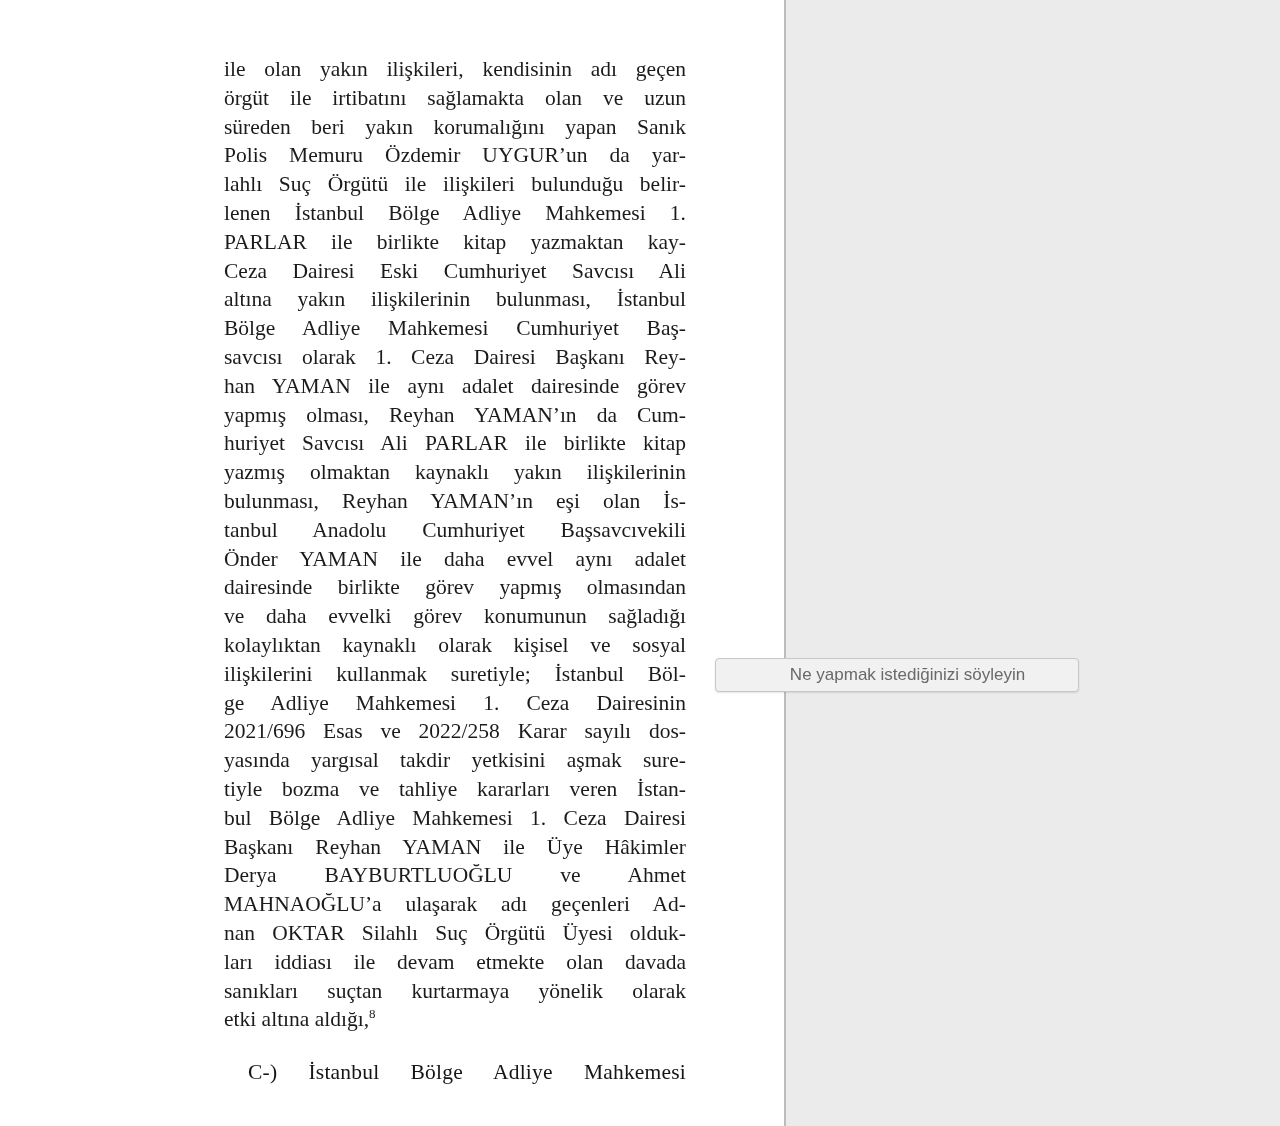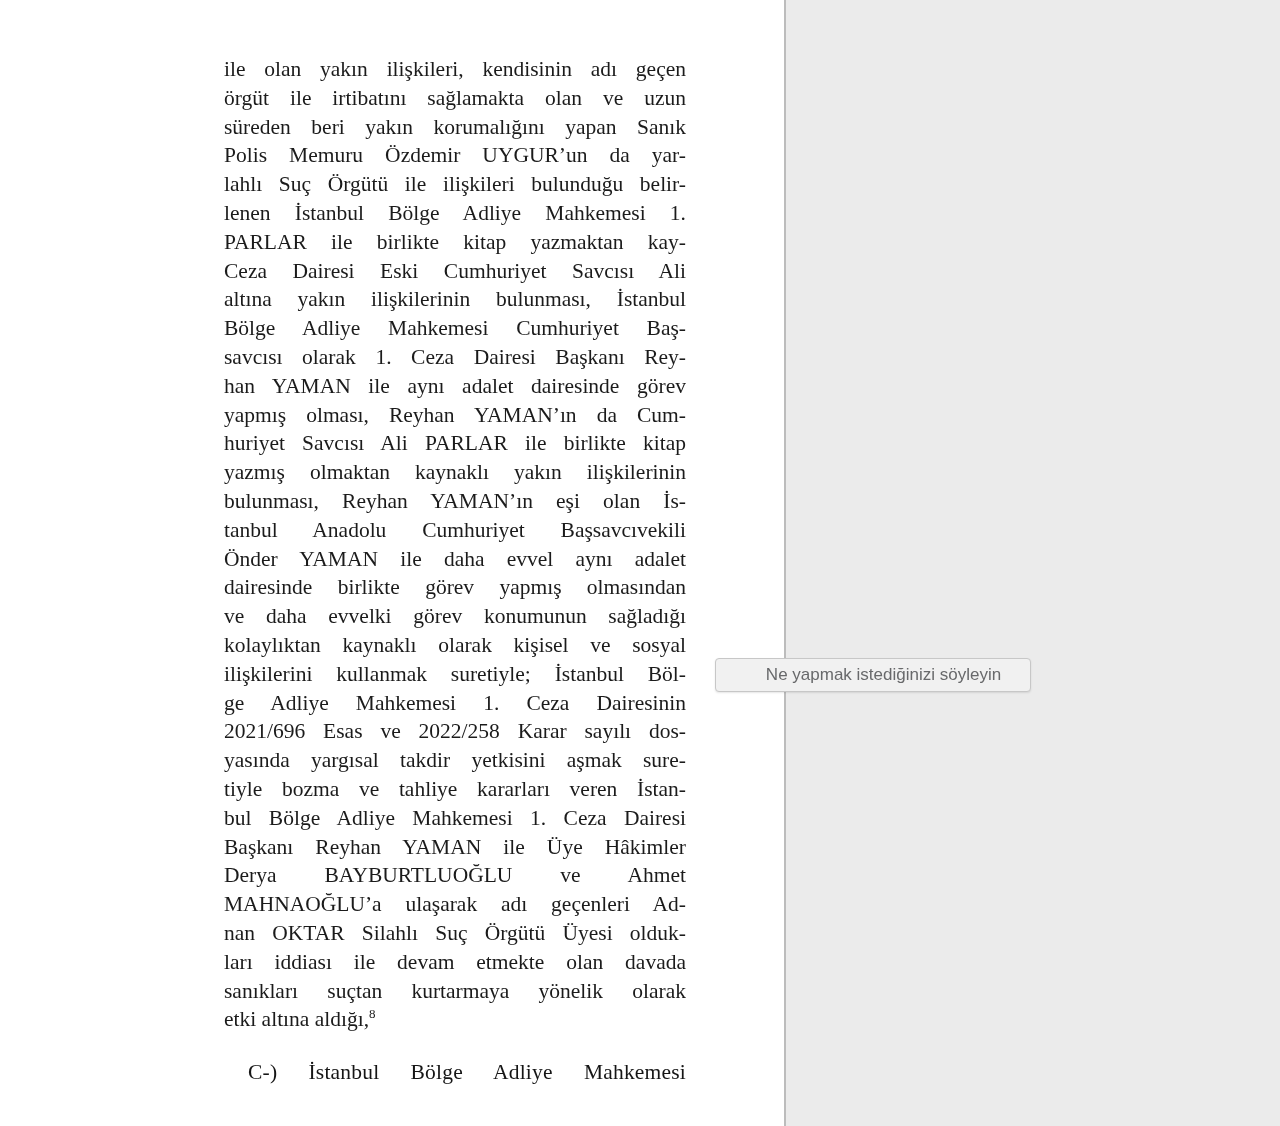--- a/index.html
+++ b/index.html
@@ -69,21 +69,21 @@
     height: 1126px;
     background: #ebebeb;
     border-left: 2px solid #bcbcbc;
     box-sizing: border-box;
   }
   
   .tooltip {
     position: absolute;
     left: 715px;
     top: 658px;
-    width: 316px;
+    width: 364px;
     height: 34px;
     box-sizing: border-box;
     background: #f1f1f1;
     border: 1px solid #c7c7c7;
     border-radius: 4px;
     display: flex;
     align-items: center;
     justify-content: center;
     font-family: "Liberation Sans", sans-serif;
     font-size: 17px;

